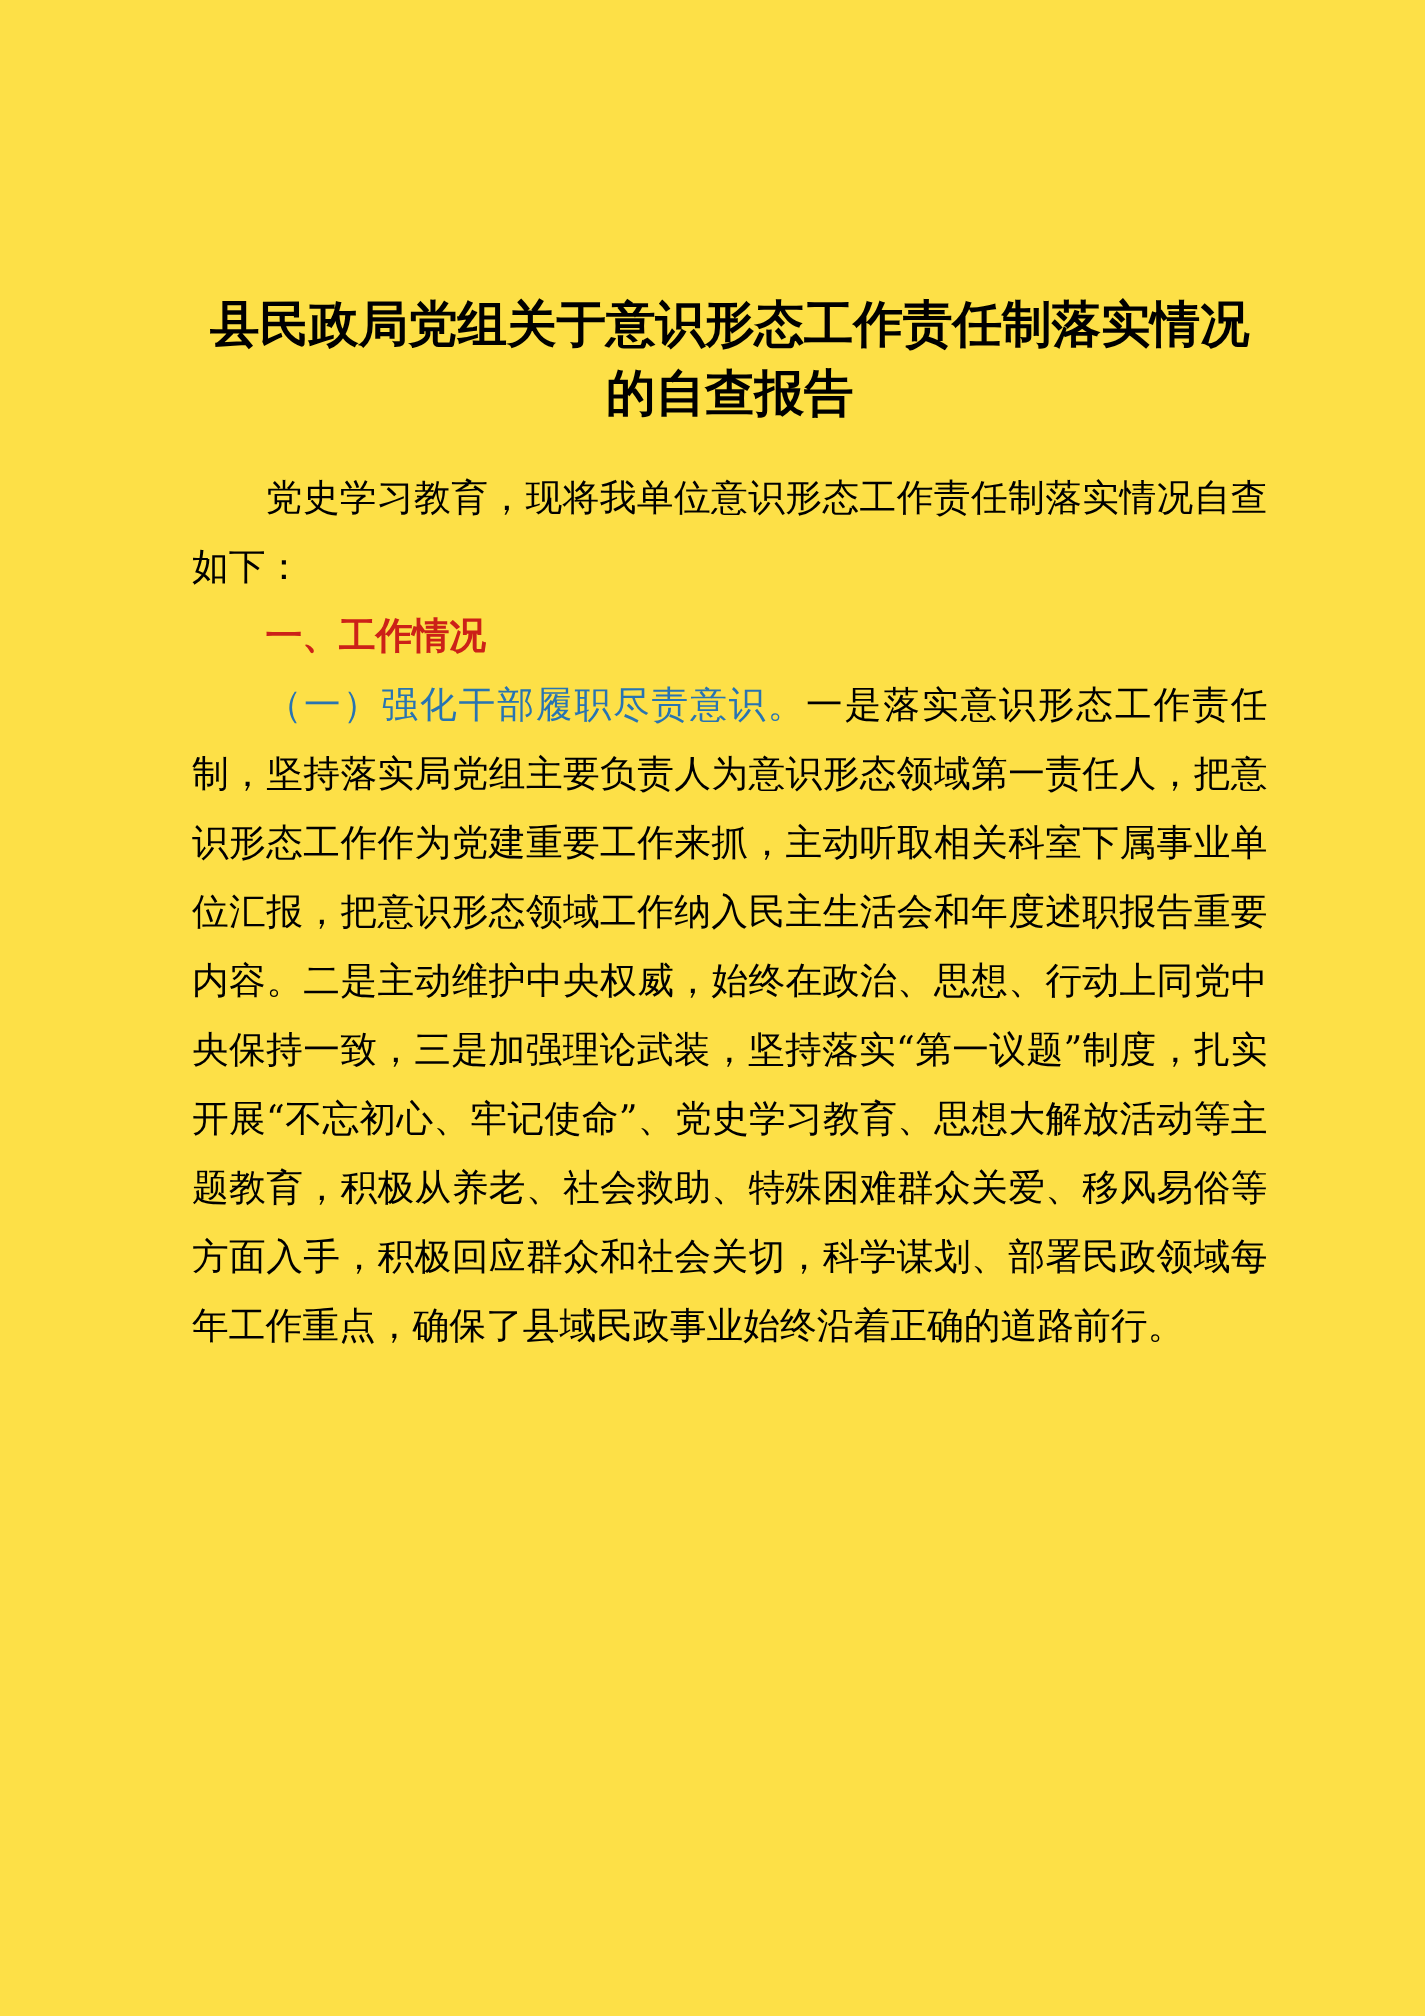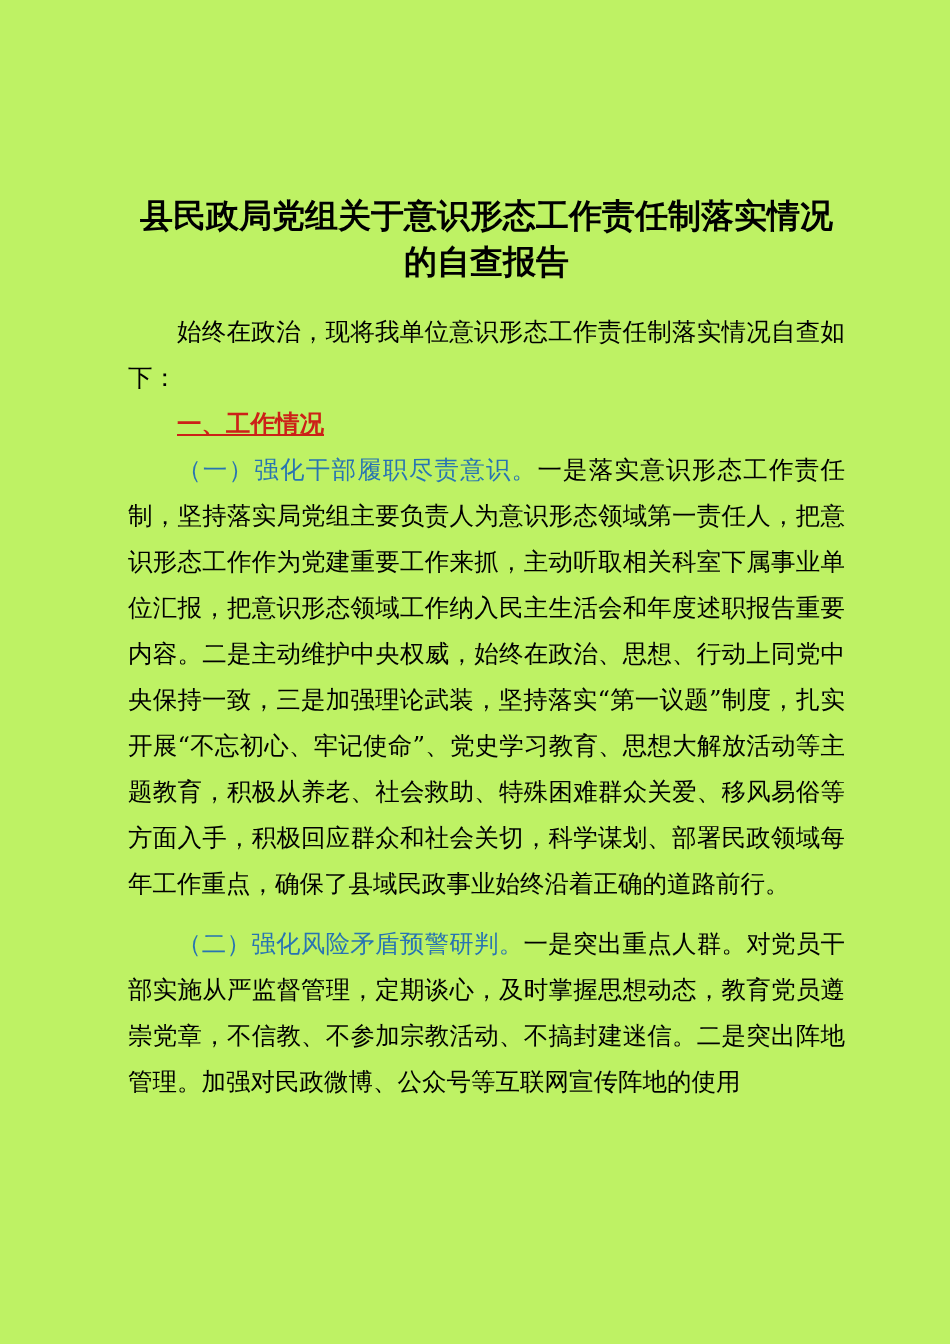--- a/index.html
+++ b/index.html
@@ -57,41 +57,37 @@
     margin-top: 14px;
   }
   .heading-1 {
     font-family: "DejaVu Serif", "Liberation Serif", serif;
     font-size: 24.5px;
     line-height: 46px;
     font-weight: bold;
     margin: 0;
     text-indent: 49px;
     word-break: break-all;
-    text-decoration: underline;
   }
   .b {
     font-weight: normal;
   }
   
 </style>
 </head>
 <body style="background: rgb(255, 255, 255);">
 
-<div class="page" style="background: #bef264; color: rgb(0, 0, 0);">
+<div class="page" style="background: #fde047; color: rgb(0, 0, 0);">
   <div class="content">
 
     <h1 class="doc-title">县民政局党组关于意识形态工作责任制落实情况的自查报告</h1>
 
-    <p class="para">始终在政治，现将我单位意识形态工作责任制落实情况自查如下：</p>
+    <p class="para">党史学习教育，现将我单位意识形态工作责任制落实情况自查如下：</p>
 
     <p class="heading-1" style="color: rgb(204, 33, 24);">一、工作情况</p>
 
     <p class="para">
       <span class="sub-label" style="color: rgb(40, 116, 178);">（一）强化干部履职尽责意识。</span><span class="runs"><span class="b">一是</span><span>落实意识形态工作责任制，坚持落实局党组主要负责人为意识形态领域第一责任人，把意识形态工作作为党建重要工作来抓，主动听取相关科室下属事业单位汇报，把意识形态领域工作纳入民主生活会和年度述职报告重要内容。</span><span class="b">二是</span><span>主动维护中央权威，始终在政治、思想、行动上同党中央保持一致，</span><span class="b">三是</span><span>加强理论武装，坚持落实“第一议题”制度，扎实开展“不忘初心、牢记使命”、党史学习教育、思想大解放活动等主题教育，积极从养老、社会救助、特殊困难群众关爱、移风易俗等方面入手，积极回应群众和社会关切，科学谋划、部署民政领域每年工作重点，确保了县域民政事业始终沿着正确的道路前行。</span></span>
     </p>
 
-    <p class="para gap-before">
-      <span class="sub-label" style="color: rgb(40, 116, 178);">（二）强化风险矛盾预警研判。</span><span class="runs"><span class="b">一是</span><span>突出重点人群。对党员干部实施从严监督管理，定期谈心，及时掌握思想动态，教育党员遵崇党章，不信教、不参加宗教活动、不搞封建迷信。</span><span class="b">二是</span><span>突出阵地管理。加强对民政微博、公众号等互联网宣传阵地的使用</span></span>
-    </p>
 
   </div>
 </div>
 
 </body></html>

